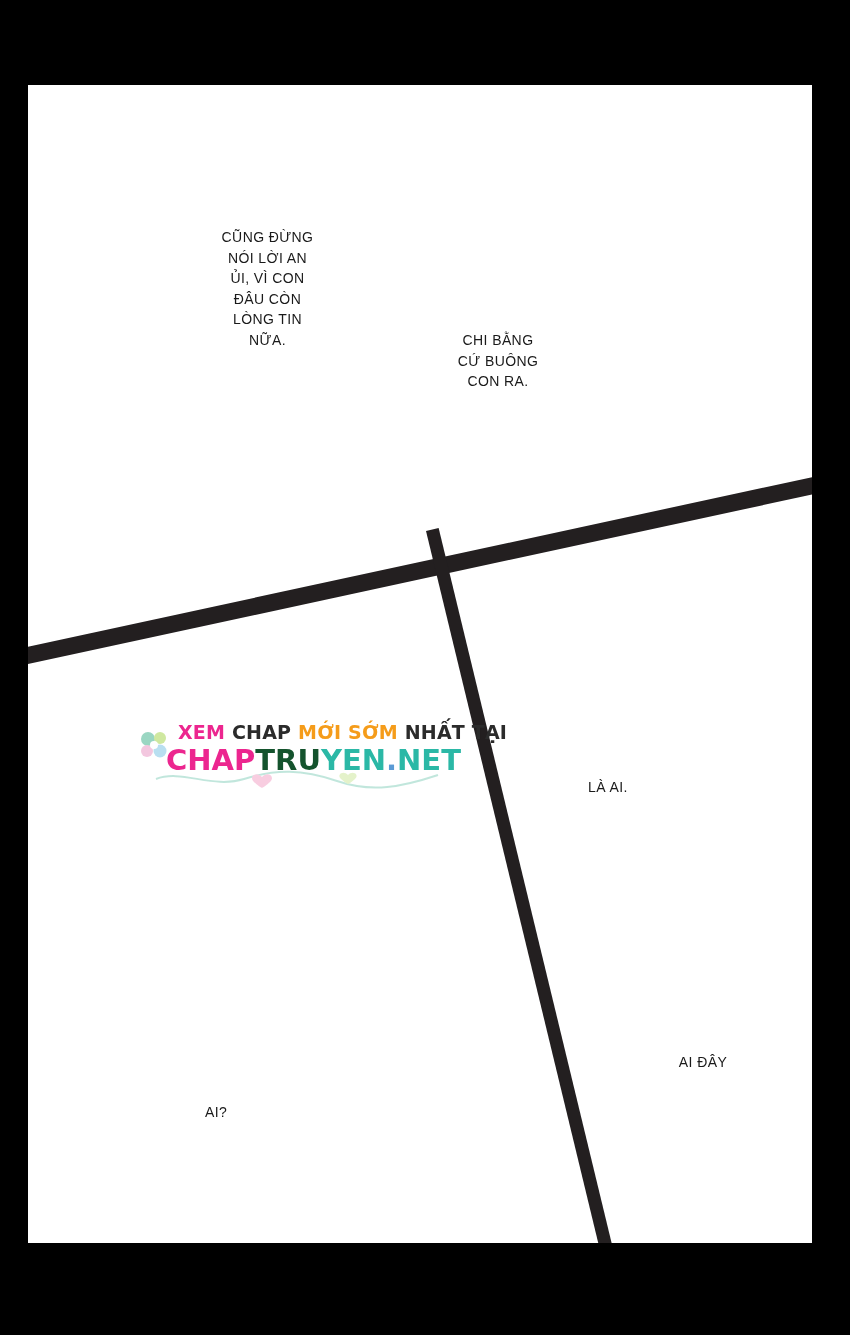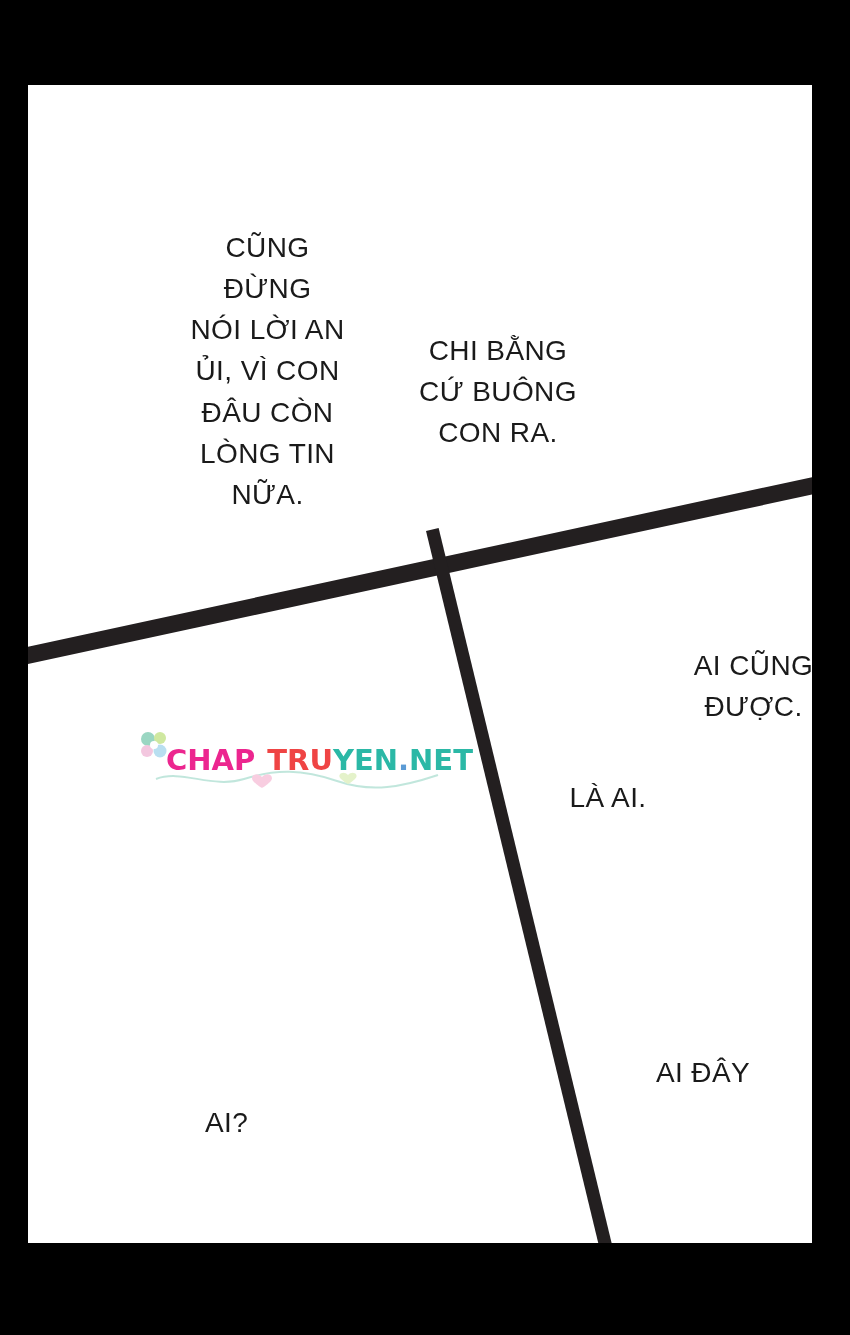--- a/index.html
+++ b/index.html
@@ -54,21 +54,21 @@
     top: 446px;
     width: 13px;
     height: 740px;
     transform: rotate(-13.6deg);
   }
 
   
   .dlg {
     position: absolute;
     color: #1a1a1a;
-    font-size: 28px;
+    font-size: 14px;
     line-height: 1.47;
     letter-spacing: 0.4px;
     text-align: center;
     white-space: pre-line;
     text-transform: uppercase;
     font-weight: 400;
   }
 
   .dlg-1 { left: 58px;  top: 330px; width: 150px; }
   .dlg-2 { left: 152px; top: 142px; width: 175px; }
@@ -106,21 +106,21 @@
     position: absolute;
     left: 30px;
     top: 24px;
     font-size: 29px;
     font-weight: bold;
     letter-spacing: 0px;
     white-space: nowrap;
     font-family: "DejaVu Sans", sans-serif;
   }
   .wm-main .m1 { color: #ec268f; }
-  .wm-main .m2 { color: #ef4444; margin-left: 12px; }
+  .wm-main .m2 { color: #14532d; }
   .wm-main .m3 { color: #2bb8a6; }
   .wm-main .m4 { color: #5b9bd5; }
   .wm-main .m5 { color: #2bb8a6; }
 
   .wm-flower {
     position: absolute;
     left: 2px;
     top: 10px;
     width: 34px;
     height: 34px;
@@ -146,36 +146,40 @@
 
     <div class="dlg dlg-2">Cũng đừng
 nói lời an
 ủi, vì con
 đâu còn
 lòng tin
 nữa.</div>
     <div class="dlg dlg-3">Chi bằng
 cứ buông
 con ra.</div>
-    <div class="dlg dlg-5">Ai cũng
-được.</div>
     <div class="dlg dlg-6">Là ai.</div>
     <div class="dlg dlg-7">Ai đây</div>
     <div class="dlg dlg-8">Ai?</div>
 
     <div class="watermark">
 
       <svg class="wm-flower" viewBox="0 0 34 34">
         <circle cx="10" cy="10" r="7" fill="#9ad6c2"></circle>
         <circle cx="22" cy="9" r="6" fill="#cfe8a0"></circle>
         <circle cx="9" cy="22" r="6" fill="#f3c7df"></circle>
         <circle cx="22" cy="22" r="6.5" fill="#b9dff0"></circle>
         <circle cx="16" cy="16" r="4" fill="#ffffff"></circle>
       </svg>
 
+      <div class="wm-top">
+        <span class="c1">XEM</span>
+        <span class="c2">CHAP</span>
+        <span class="c3">MỚI SỚM</span>
+        <span class="c4">NHẤT TẠI</span>
+      </div>
 
       <div class="wm-main">
         <span class="m1">CHAP</span><span class="m2">TRU</span><span class="m3">YEN</span><span class="m4">.</span><span class="m5">NET</span>
       </div>
 
       <svg class="wm-swirl" viewBox="0 0 290 24">
         <path d="M4 12 C 30 2, 60 22, 92 12 S 150 2, 185 14 S 250 20, 286 8" fill="none" stroke="#8fd3c0" stroke-width="2"></path>
         <path d="M110 10 c -5 -6, -14 -1, -8 5 c 3 3, 8 6, 8 6 c 0 0, 5 -3, 8 -6 c 6 -6, -3 -11, -8 -5 z" fill="#f3a6c8"></path>
         <path d="M196 8 c -4 -5, -12 -1, -7 4 c 3 3, 7 5, 7 5 c 0 0, 4 -2, 7 -5 c 5 -5, -3 -9, -7 -4 z" fill="#cfe8a0"></path>
       </svg>

